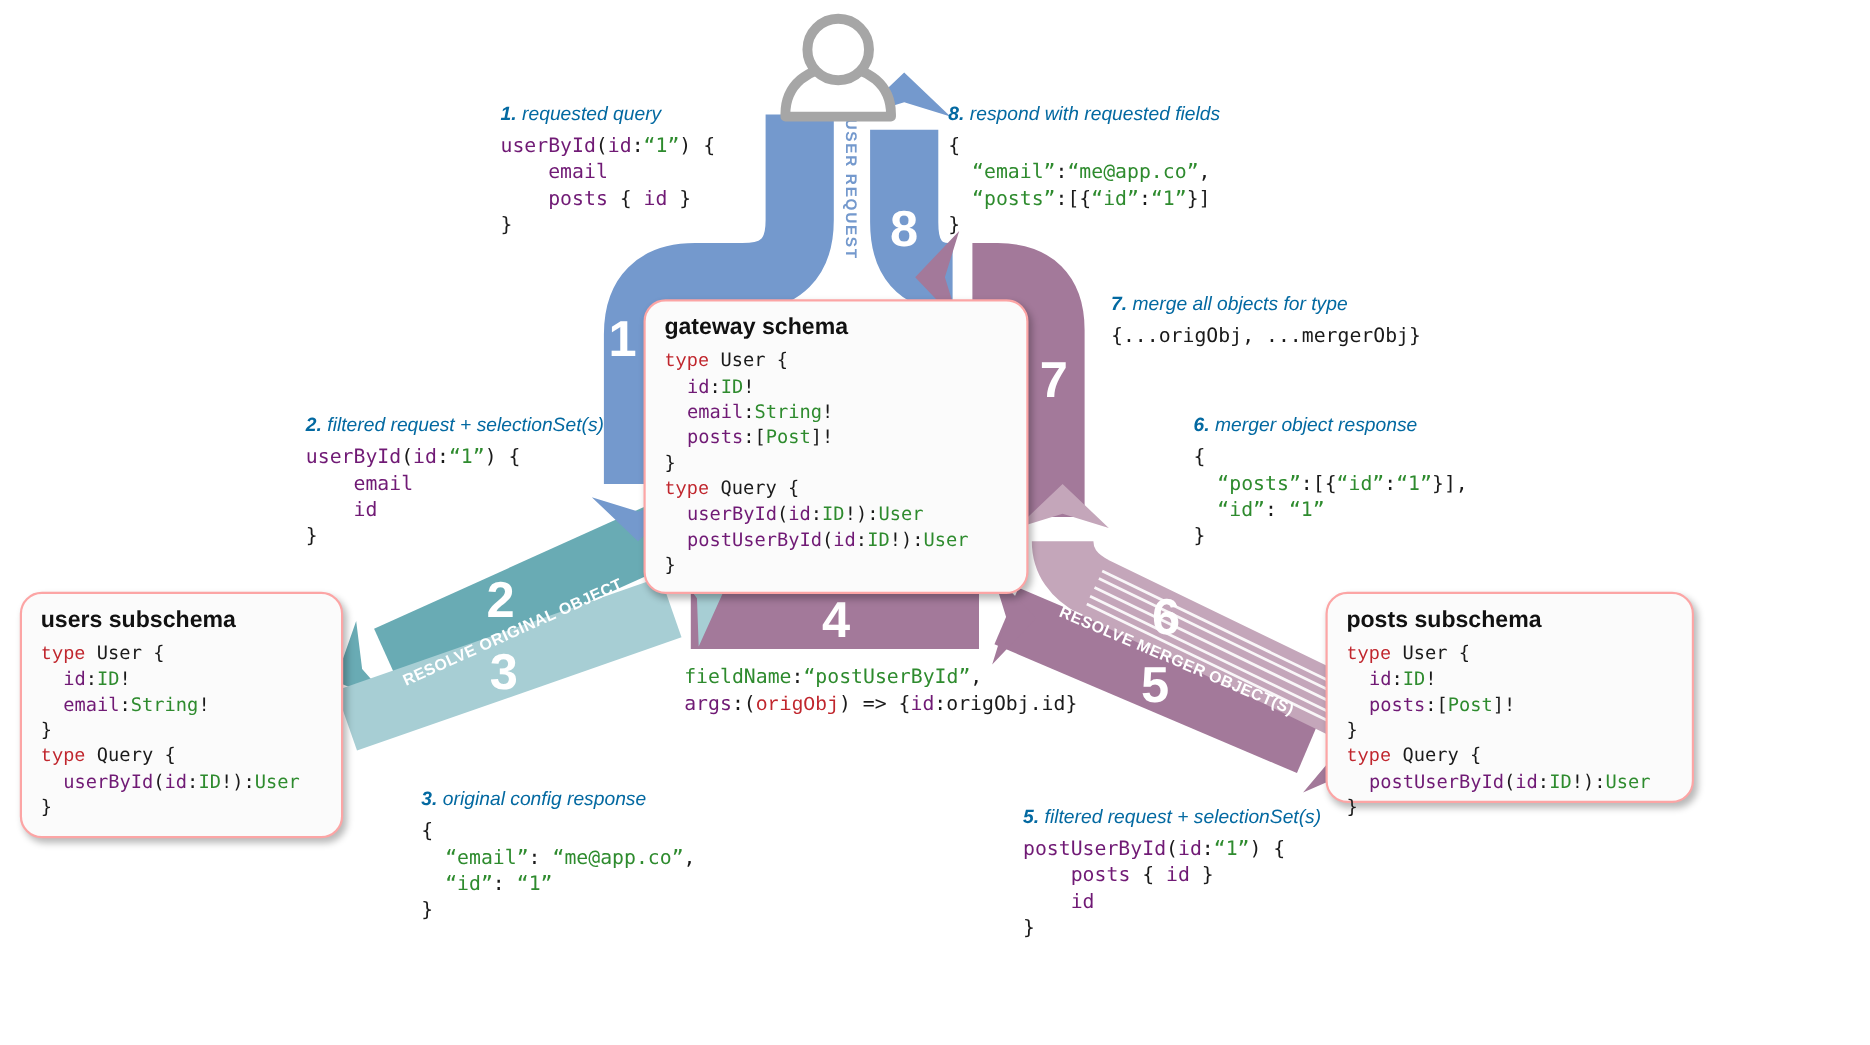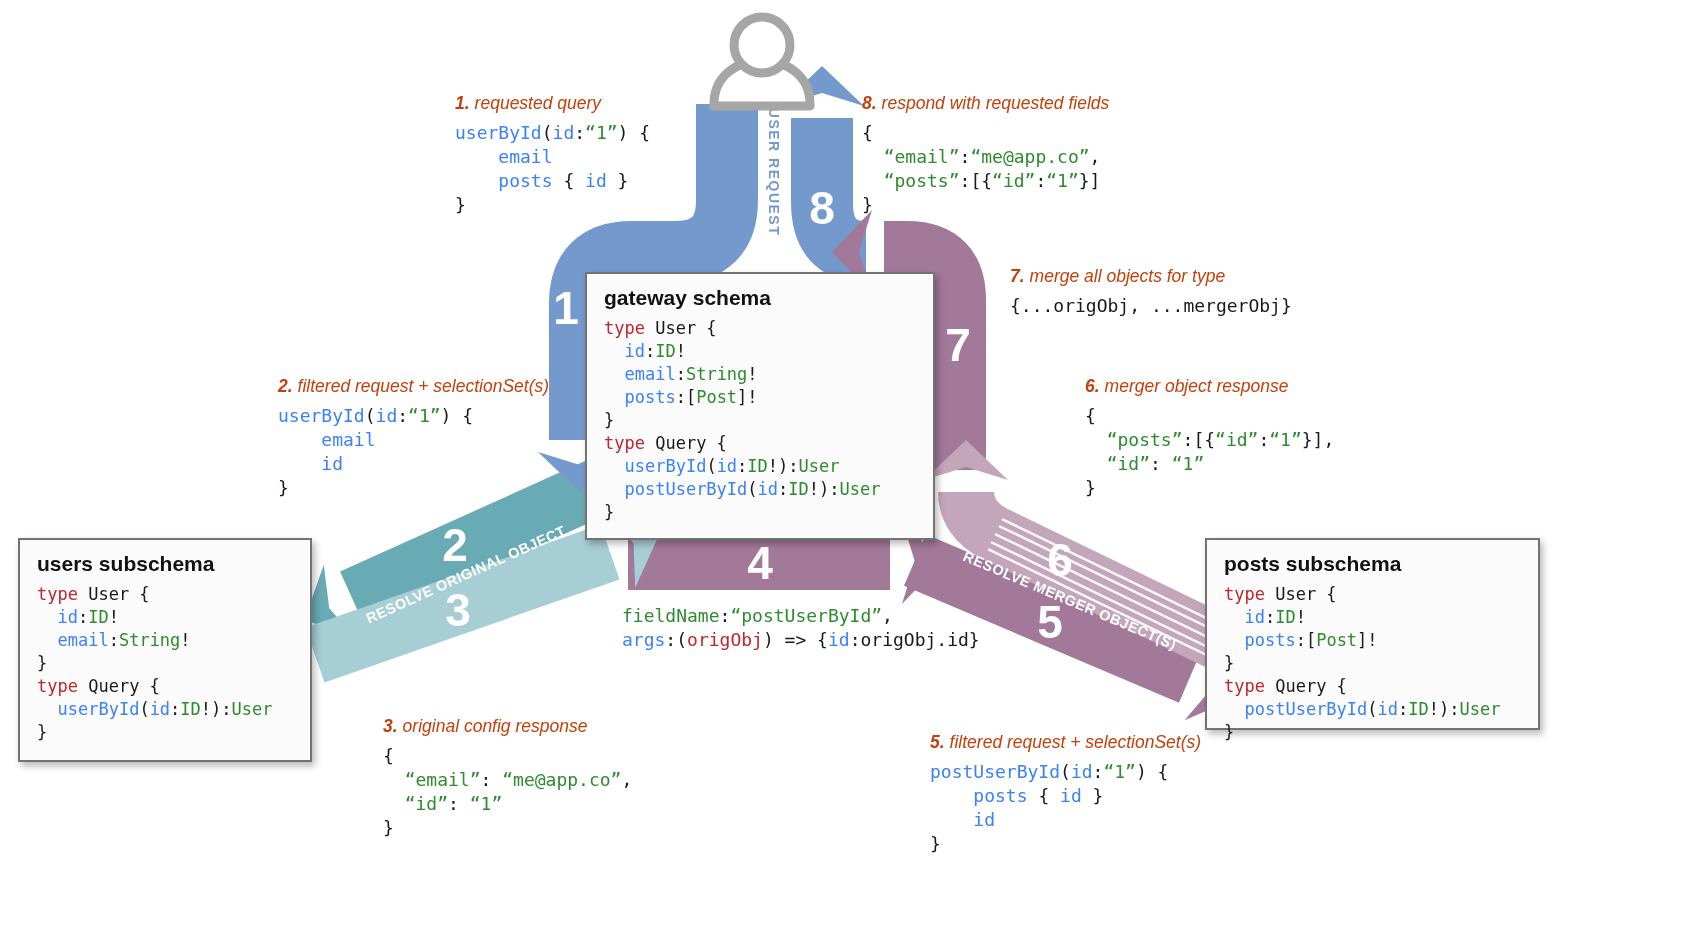--- a/index.html
+++ b/index.html
@@ -8,39 +8,39 @@
     position:relative;
     background:#ffffff;
     font-family:"Liberation Sans", sans-serif;
     overflow:hidden;
   }
   #diagram-svg { position:absolute; left:0; top:0; z-index:1; }
 
   .schema-box {
     position:absolute;
     background:#fbfbfb;
-    border:2px solid #737373;
-    border-radius:0;
+    border:2px solid #fca5a5;
+    border-radius:20px;
     box-shadow:3px 4px 7px rgba(0,0,0,0.28);
     padding:12px 17px;
     z-index:2;
   }
   .box-title { font-weight:bold; font-size:21px; color:#111; margin-bottom:7px; }
 
   .code { font-family:"DejaVu Sans Mono", monospace; }
   .code-line { white-space:pre; }
   .box-code .code-line { font-size:17px; line-height:23px; }
 
   .annotation { position:absolute; z-index:2; }
-  .ann-label { font-style:italic; font-size:17.5px; color:#c2410c; margin-bottom:7px; }
+  .ann-label { font-style:italic; font-size:17.5px; color:#0369a1; margin-bottom:7px; }
   .ann-num { font-weight:bold; margin-right:5px; }
   .annotation .code-line { font-size:18px; line-height:24px; }
 
-  .tok-k { color:#c0262d; }
-  .tok-f { color:#3b82f6;margin-top:31px; }
+  .tok-k { color:#c0262d;font-family:Liberation Mono, monospace; }
+  .tok-f { color:#701a75;margin-top:31px; }
   .tok-t { color:#2e8b2e; }
   .tok-s { color:#2e8b2e; }
   .tok-p { color:#1a1a1a; }
 
   .band-number {
     font-family:"Liberation Sans", sans-serif;
     font-weight:bold; font-size:46px; fill:#ffffff; text-anchor:middle;
   }
   .band-label {
     font-family:"Liberation Sans", sans-serif;

